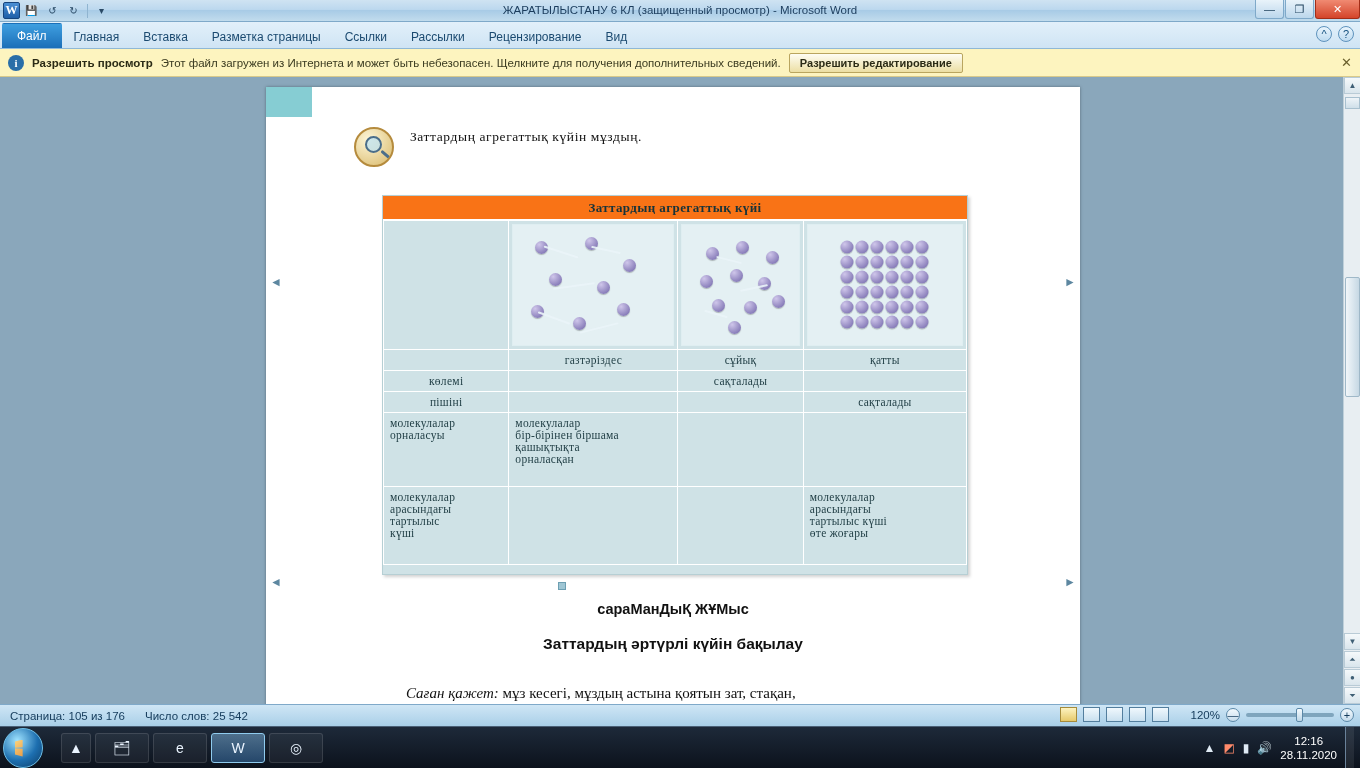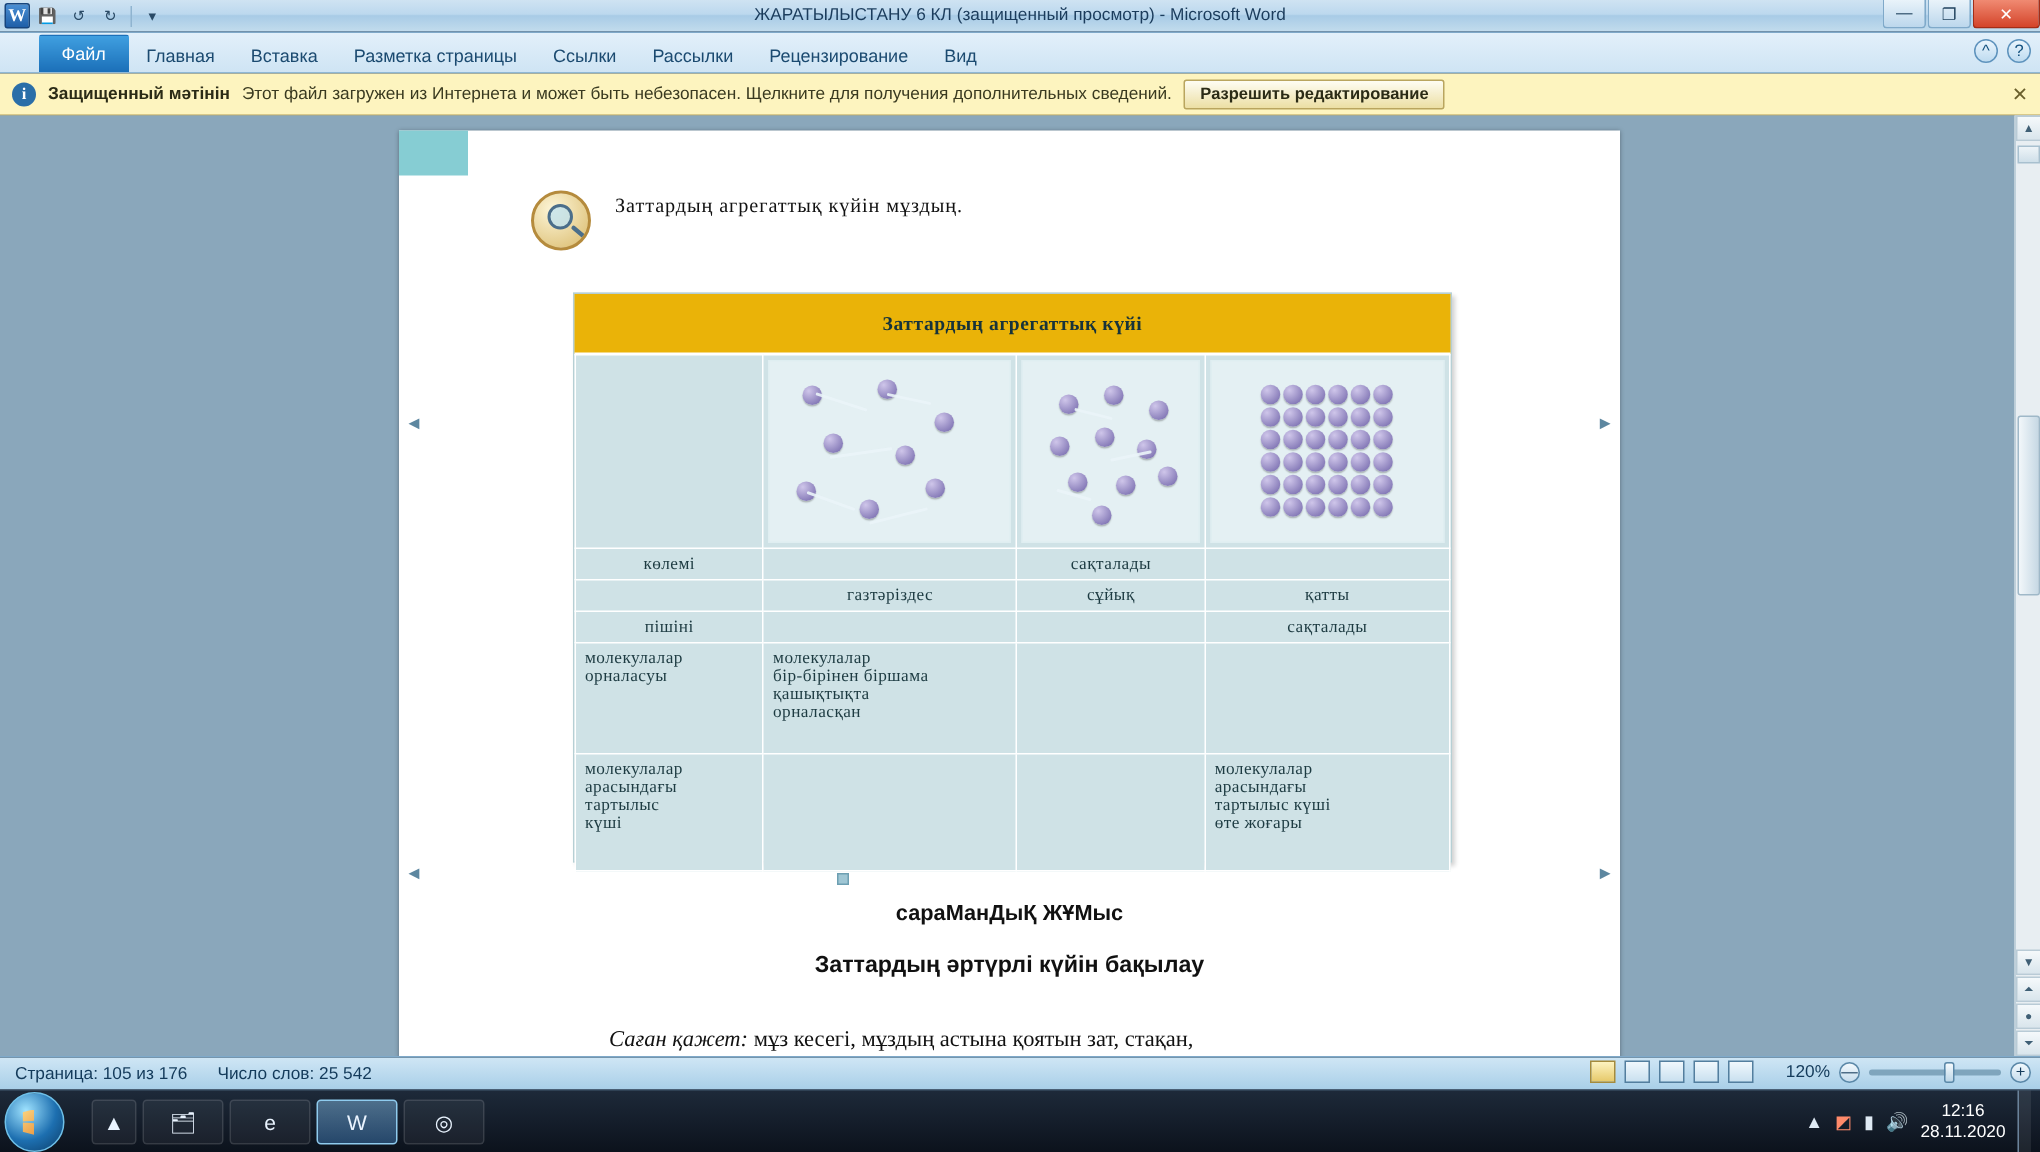--- a/index.html
+++ b/index.html
@@ -46,21 +46,21 @@
   .wbtn.close {
     width:45px; background:linear-gradient(to bottom,#f08a72,#d4442a);
     color:#fff; border-color:#a32d17;
   }
 
   
   .ribbon {
     position:absolute; left:0; top:22px; width:1360px; height:27px;
     background:linear-gradient(to bottom,#e2f0fa,#cfe4f4);
     border-bottom:1px solid #8fb8d6;
-    display:flex; align-items:flex-end;padding-left:24px;
+    display:flex; align-items:flex-end;
   }
   .tab {
     height:24px; padding:0 11px; display:flex; align-items:center;
     font-size:12px; color:#1b4a70; border:1px solid transparent;
     border-bottom:none;
   }
   .tab.file {
     background:linear-gradient(to bottom,#3f9fe0,#1b6fb8);
     color:#fff; border-radius:2px 2px 0 0; margin-left:2px; height:25px;
     padding:0 14px;
@@ -123,21 +123,21 @@
   }
   .instr-lines { font-family:"Liberation Serif", serif; font-size:13.5px; color:#111; line-height:1.55; letter-spacing:0.6px; }
 
   
   .figure {
     position:absolute; left:116px; top:108px; width:586px; height:380px;
     background:#cfe2e6; border:1px solid #b6cfd4;
     box-shadow:2px 2px 3px rgba(0,0,0,0.18);
   }
   .fig-title {
-    height:40px; background:#eab308; border-bottom:1px solid #ffffff;
+    height:24px; background:#f97316; border-bottom:1px solid #ffffff;
     display:flex; align-items:center; justify-content:center;
     font-family:"Liberation Serif", serif; font-weight:bold; font-size:13px; color:#17333a;
     letter-spacing:0.4px;
   }
   table.fig { border-collapse:collapse; width:100%; table-layout:fixed; }
   table.fig td {
     border:1px solid #ffffff; background:#cfe2e6; vertical-align:top;
     font-family:"Liberation Serif", serif; font-size:11.5px; color:#1d3b42;
     padding:4px 6px; letter-spacing:0.3px;
   }
@@ -266,21 +266,21 @@
     <div class="tab">Рецензирование</div>
     <div class="tab">Вид</div>
     <div class="ribbon-right">
       <div class="r-icon">^</div>
       <div class="r-icon">?</div>
     </div>
   </div>
 
   <div class="protbar">
     <div class="info-icon">i</div>
-    <div class="prot-title">Защищенный мәтінін</div>
+    <div class="prot-title">Разрешить просмотр</div>
     <div class="prot-msg">Этот файл загружен из Интернета и может быть небезопасен. Щелкните для получения дополнительных сведений.</div>
     <div class="enable-btn">Разрешить редактирование</div>
     <div class="prot-close">✕</div>
   </div>
 
   <div class="canvas">
     <div class="page">
       <div class="teal-block"></div>
 
       <div class="instr">
@@ -376,30 +376,30 @@
                       <div class="mol"></div>
                       <div class="mol"></div>
                       <div class="mol"></div>
                       <div class="mol"></div>
                       <div class="mol"></div>
                 </div>
               </div>
             </td>
           </tr>
           <tr>
+            <td class="rowhead"></td>
+            <td class="statehead">газтәріздес</td>
+            <td class="statehead">сұйық</td>
+            <td class="statehead">қатты</td>
+          </tr>
+          <tr>
             <td class="rowhead">көлемі</td>
             <td class="center"></td>
             <td class="center">сақталады</td>
             <td class="center"></td>
-          </tr>
-          <tr>
-            <td class="rowhead"></td>
-            <td class="statehead">газтәріздес</td>
-            <td class="statehead">сұйық</td>
-            <td class="statehead">қатты</td>
           </tr>
           <tr>
             <td class="rowhead">пішіні</td>
             <td class="center"></td>
             <td class="center"></td>
             <td class="center">сақталады</td>
           </tr>
           <tr>
             <td class="rowhead left" style="height:74px; white-space:pre-line;">молекулалар
 орналасуы</td>

